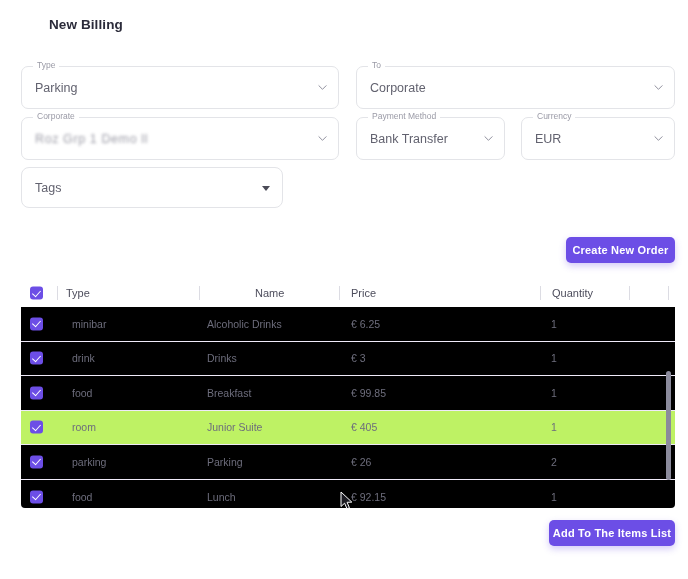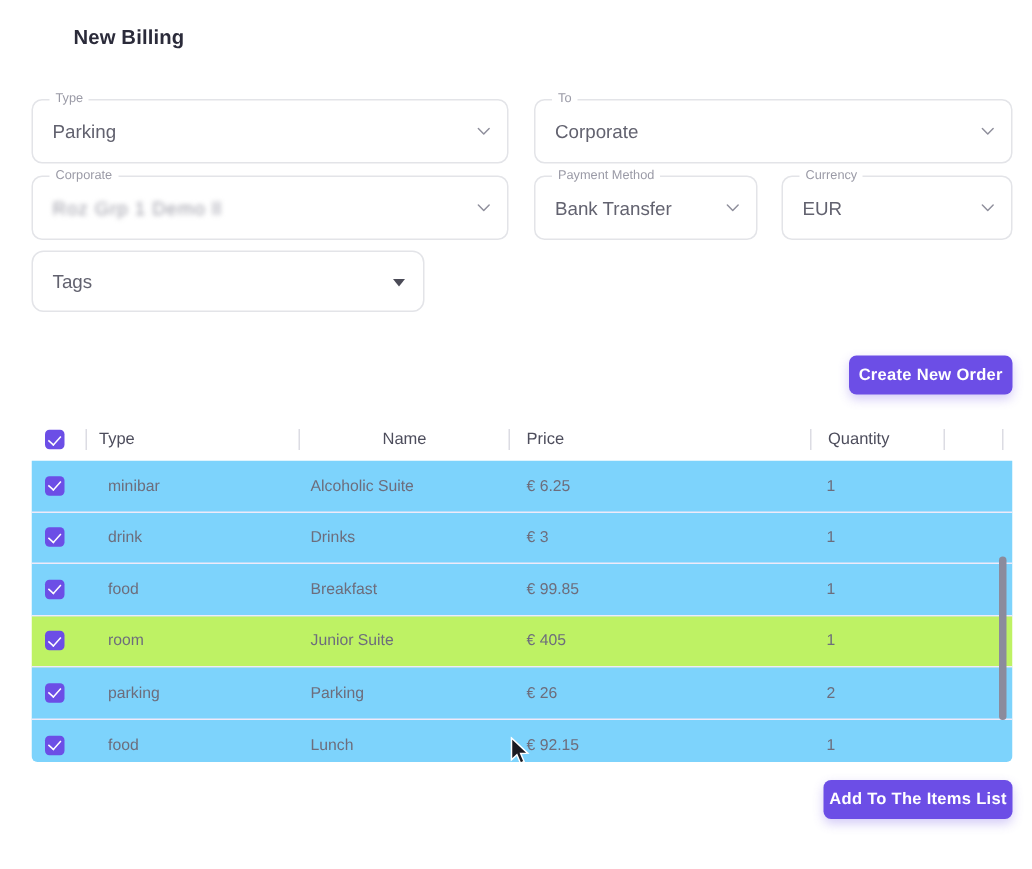--- a/index.html
+++ b/index.html
@@ -123,21 +123,21 @@
   }
   .t-body {
     position: relative;
     height: 201px;
     overflow: hidden;
     border-radius: 0 0 4px 4px;
   }
   .row {
     position: relative;
     height: 34.5px;
-    background: #7dd3fc;
+    background: #000000;
     border-bottom: 1px solid #efeaf9;
   }
   .row.alt { background: #bef264; }
   .row:last-child { border-bottom: none; }
 
   .cell {
     position: absolute;
     top: 50%;
     transform: translateY(-50%);
     font-size: 10.5px;
@@ -298,21 +298,21 @@
     <div class="divider" style="left:608px;"></div>
     <div class="divider" style="left:647px;"></div>
   </div>
 
   <div class="t-body" id="table-body">
       <div class="row">
         <div class="cell c-check">
           <div class="cb"></div>
         </div>
         <div class="cell c-type">minibar</div>
-        <div class="cell c-name">Alcoholic Suite</div>
+        <div class="cell c-name">Alcoholic Drinks</div>
         <div class="cell c-price">€ 6.25</div>
         <div class="cell c-qty">1</div>
       </div>
       <div class="row">
         <div class="cell c-check">
           <div class="cb"></div>
         </div>
         <div class="cell c-type">drink</div>
         <div class="cell c-name">Drinks</div>
         <div class="cell c-price">€ 3</div>

